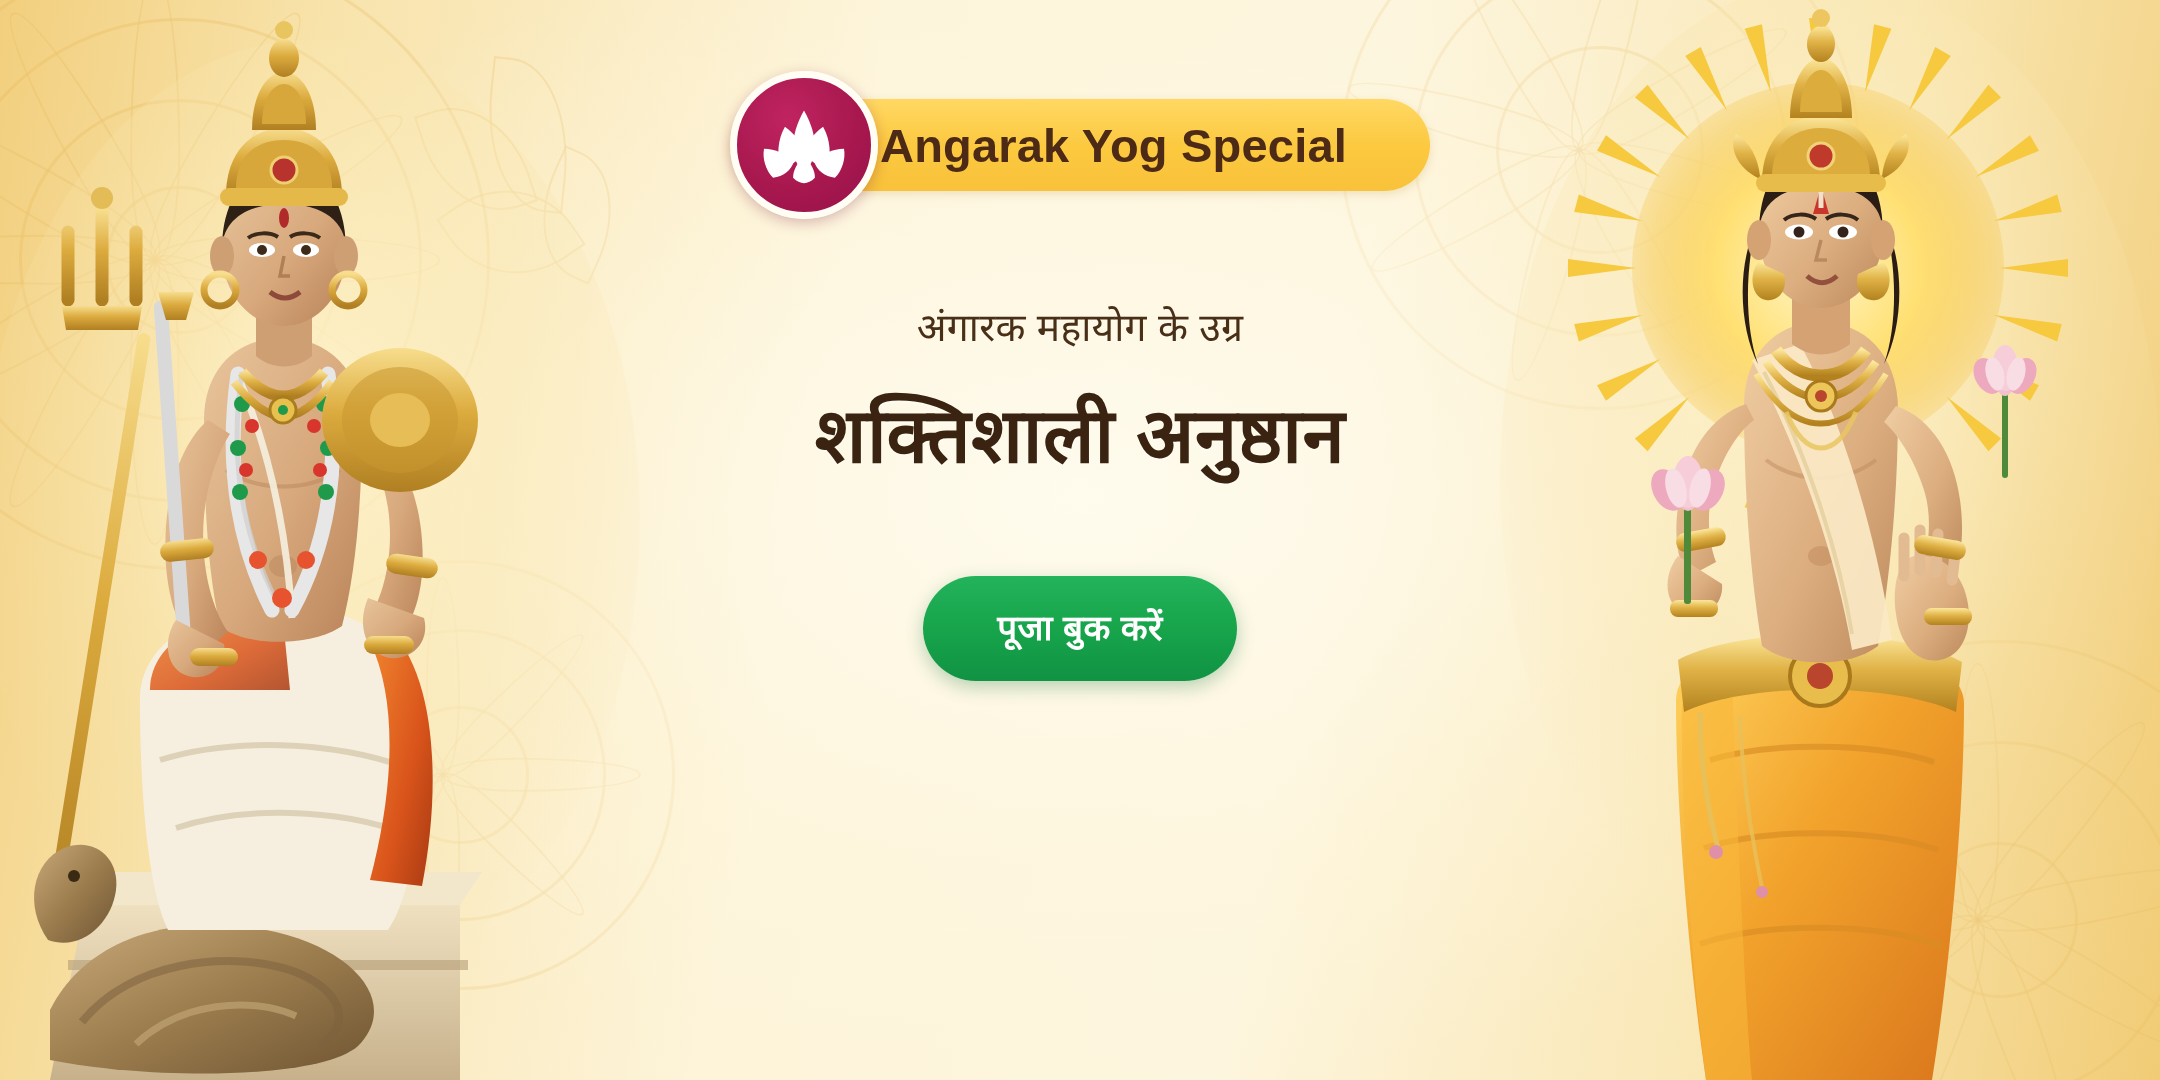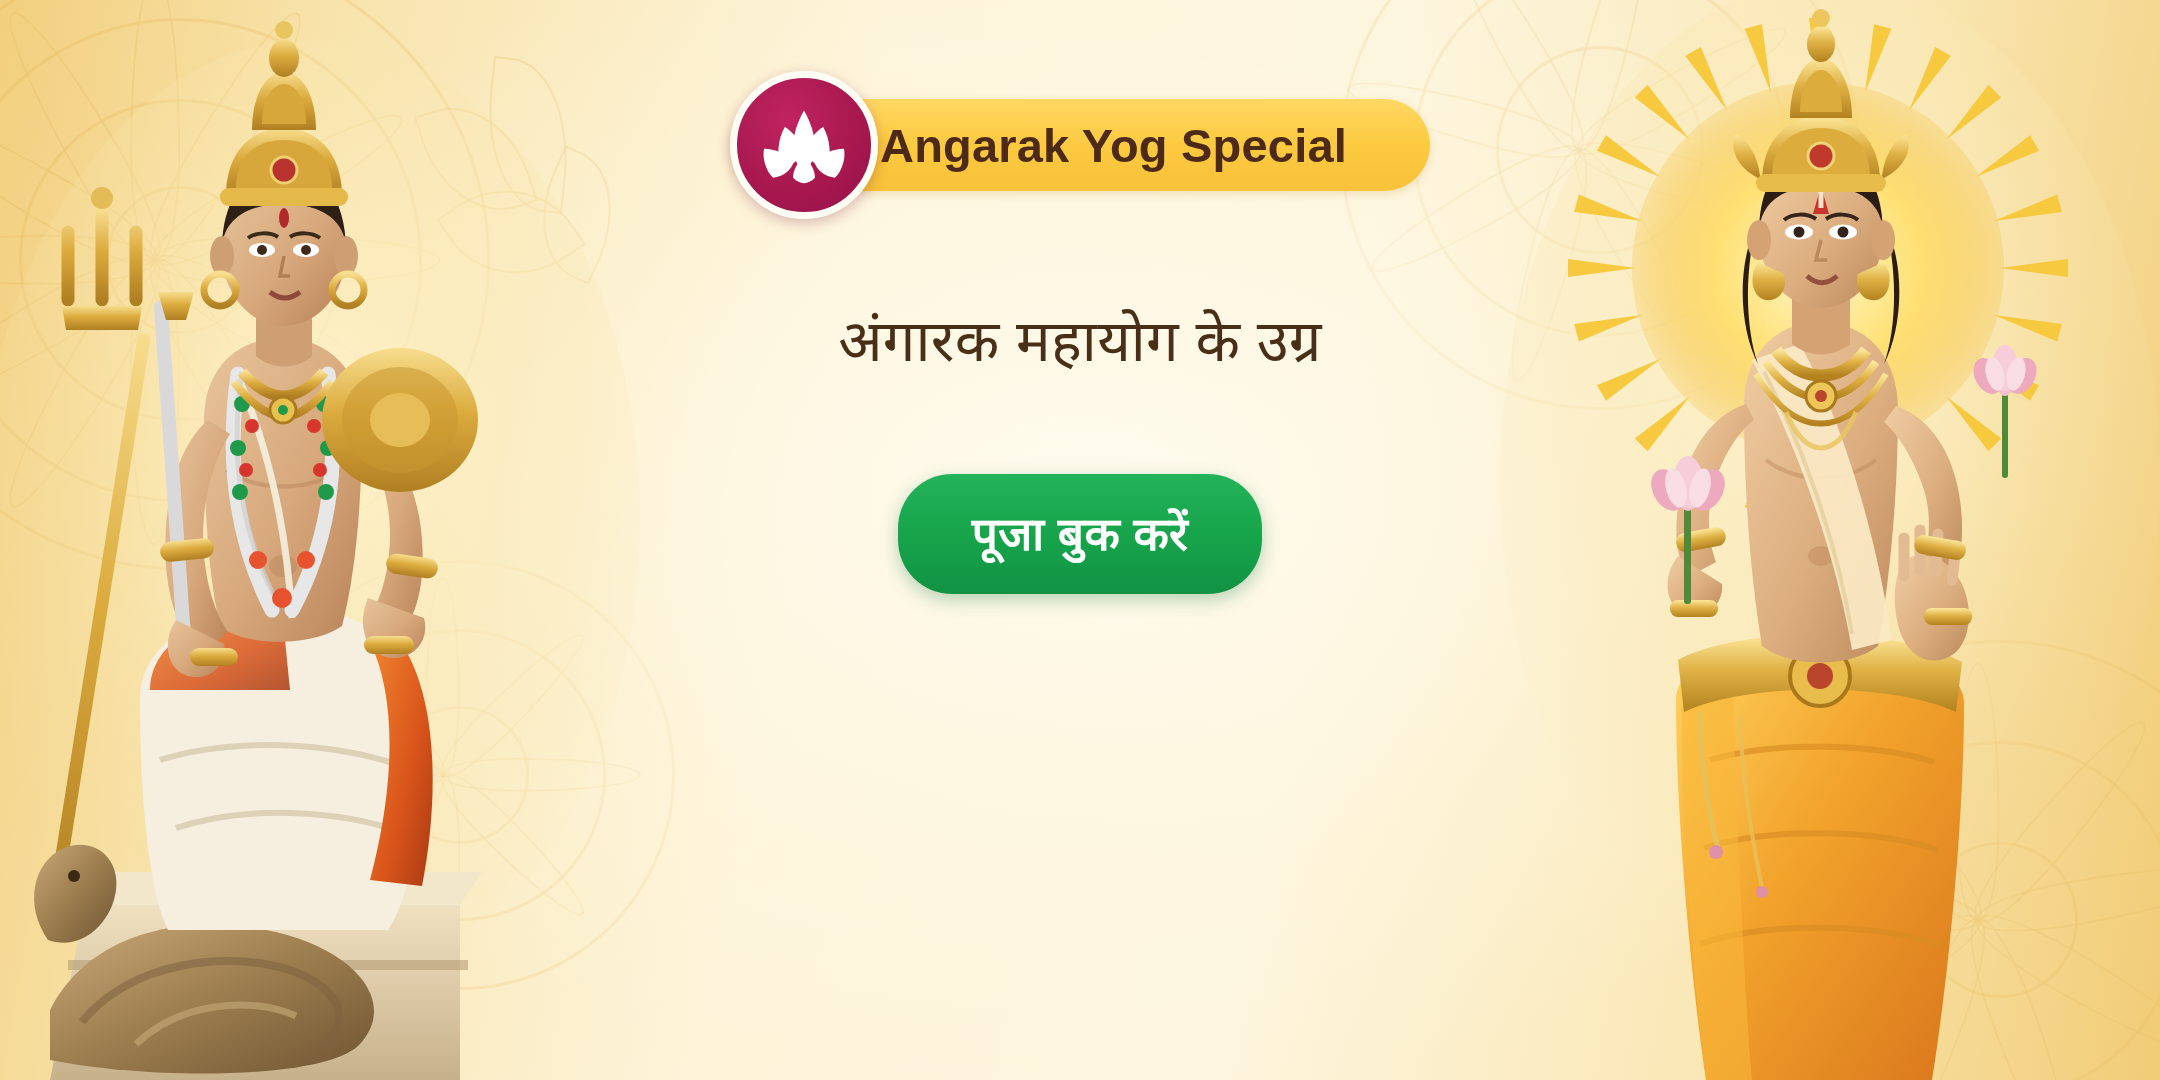--- a/index.html
+++ b/index.html
@@ -123,21 +123,21 @@
     border: 7px solid #fffdf4;
     display: flex; align-items: center; justify-content: center;
     box-shadow: 0 4px 14px rgba(120,20,60,.28);
   }
   .lotus-icon { width: 92px; height: 80px; display:block; }
 
   
   .subhead {
     text-align: center;
     color: #4a2f17;
-    font-size: 58px;
+    font-size: 39px;
     line-height: 1.42;
     font-weight: 500;
     letter-spacing: .3px;
     text-shadow: 0 1px 0 rgba(255,255,255,.5);
   }
   .subhead div { white-space: nowrap; }
 
   
   .headline {
     margin-top: 26px;
@@ -150,21 +150,21 @@
   }
 
   
   .cta-wrap { margin-top: 92px; }
   .cta {
     border: none;
     cursor: pointer;
     background: linear-gradient(180deg, #23b35a 0%, #16a34a 55%, #119244 100%);
     color: #ffffff;
     font-family: "Liberation Sans", sans-serif;
-    font-size: 46px;
+    font-size: 35px;
     font-weight: bold;
     padding: 27px 74px 31px;
     border-radius: 54px;
     letter-spacing: .4px;
     box-shadow: 0 6px 18px rgba(20,120,60,.3);
     white-space: nowrap;
   }
 </style>
 </head>
 <body>
@@ -612,19 +612,20 @@
             <path d="M50 56 C58 64 62 72 62 80 C58 84 54 86 50 86 C46 86 42 84 38 80 C38 72 42 64 50 56 Z"></path>
           </g>
         </svg>
       </div>
     </div>
 
     <div class="subhead">
       <div>अंगारक महायोग के उग्र</div>
     </div>
 
+    <div class="headline">शक्तिशाली अनुष्ठान</div>
 
     <div class="cta-wrap">
       <button class="cta">पूजा बुक करें</button>
     </div>
 
   </div>
 </div>
 
 </body></html>

